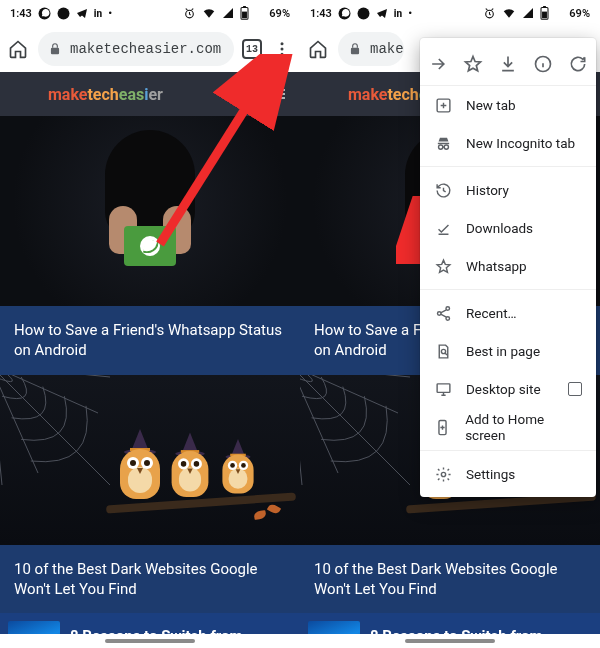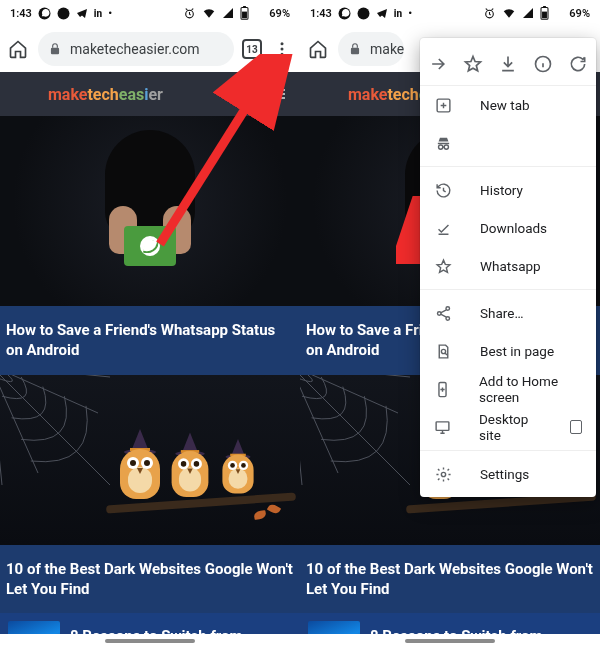--- a/index.html
+++ b/index.html
@@ -28,20 +28,21 @@
     justify-content: space-between;
   }
   .sb-left, .sb-right { display: flex; align-items: center; gap: 6px; }
   .sb-right svg { display: block; }
   .batt { display: flex; align-items: center; gap: 20px; }
   
   .omni {
     height: 46px; display: flex; align-items: center;
     padding: 0 6px; gap: 8px;
     background: #fff;
+    font-family: Liberation Mono, monospace;
   }
   .home-icon, .lock-icon, .dots-icon { display: flex; align-items: center; justify-content: center; }
   .home-icon { width: 24px; height: 24px; }
   .urlpill {
     flex: 1;
     background: #f1f3f4;
     border-radius: 18px;
     height: 34px;
     display: flex; align-items: center;
     padding: 0 10px; gap: 8px;
@@ -88,22 +89,22 @@
   .hand { width:28px; height:48px; background:#b68a6e; border-radius:14px 14px 10px 10px; }
   .phone-held {
     position:absolute; left:49px; top:96px; width:52px; height:40px;
     background:#4a9b3e; border-radius:4px;
     display:flex; align-items:center; justify-content:center;
   }
   .wa-bubble { width:20px; height:20px; background:#fff; border-radius:50%; position:relative; }
   .wa-bubble::after{ content:""; position:absolute; left:4px; top:4px; width:12px; height:12px; border:2px solid #4a9b3e; border-top:none; border-left:none; border-radius:0 0 12px 0; transform:rotate(10deg);}
   .card-title {
     background: #1d3b6e;
-    color: #fff; font-weight: 700; font-size: 15px;
-    padding: 14px 6px; line-height: 1.35;
+    color: #fff; font-weight: 400; font-size: 15px;
+    padding: 14px 14px; line-height: 1.35;
   }
   .hero2 {
     height: 170px; position: relative;
     background: linear-gradient(#12151c,#0a0c11);
     overflow: hidden;
   }
   .web {
     position:absolute; left:-10px; top:-10px; width:120px; height:120px; opacity:.6;
   }
   .owls { position:absolute; right:24px; bottom:28px; width:160px; height:110px; }
@@ -148,21 +149,21 @@
     padding: 4px 0;
     z-index: 20;
     font-size: 13.5px; color:#202124;
   }
   .menu-iconrow{
     display:flex; justify-content:space-around; align-items:center;
     height:44px; border-bottom:1px solid #eee;
   }
   .menu-iconrow .mi{ width:22px; height:22px; display:flex; align-items:center; justify-content:center;}
   .menu-item{
-    display:flex; align-items:center; gap:28px;
+    display:flex; align-items:center; gap:14px;
     height:38px; padding:0 14px;
     cursor:pointer;
   }
   .menu-item .mico{ width:18px; height:18px; display:flex; align-items:center; justify-content:center; color:#5f6368;}
   .menu-item .chk{
     margin-left:auto; width:14px; height:14px; border:1.6px solid #5f6368; border-radius:2px;
   }
   .sep{ height:1px; background:#eee; margin:4px 0;}
   svg{ display:block; }
 </style>
@@ -560,20 +561,21 @@
     </div>
     <div class="menu-item">
       <span class="mico">
             <svg width="17" height="17" viewBox="0 0 24 24" fill="#5f6368">
               <path d="M5 9l2-5h10l2 5H5zM4 11h16v2H4z"></path>
               <circle cx="8" cy="17" r="3" fill="none" stroke="#5f6368" stroke-width="2"></circle>
               <circle cx="16" cy="17" r="3" fill="none" stroke="#5f6368" stroke-width="2"></circle>
               <path d="M11 17h2" stroke="#5f6368" stroke-width="2"></path>
             </svg>
           </span>
+      <span>New Incognito tab</span>
     </div>
     <div class="sep"></div>
     <div class="menu-item">
       <span class="mico">
             <svg width="17" height="17" viewBox="0 0 24 24" fill="none" stroke="#5f6368" stroke-width="2">
               <path d="M3 12a9 9 0 1 0 3-6.7L3 8M3 3v5h5"></path>
               <path d="M12 8v4l3 2"></path>
             </svg>
           </span>
       <span>History</span>
@@ -597,50 +599,50 @@
     <div class="sep"></div>
     <div class="menu-item">
       <span class="mico">
             <svg width="17" height="17" viewBox="0 0 24 24" fill="none" stroke="#5f6368" stroke-width="2">
               <circle cx="18" cy="5" r="2.5"></circle>
               <circle cx="6" cy="12" r="2.5"></circle>
               <circle cx="18" cy="19" r="2.5"></circle>
               <path d="M8 11l8-4M8 13l8 4"></path>
             </svg>
           </span>
-      <span>Share…</span>
+      <span>Recent…</span>
     </div>
     <div class="menu-item">
       <span class="mico">
             <svg width="17" height="17" viewBox="0 0 24 24" fill="none" stroke="#5f6368" stroke-width="2">
               <path d="M6 3h9l3 3v15H6z"></path>
               <circle cx="12" cy="12" r="3"></circle>
               <path d="M14 14l3 3"></path>
             </svg>
           </span>
       <span>Best in page</span>
     </div>
     <div class="menu-item">
       <span class="mico">
             <svg width="17" height="17" viewBox="0 0 24 24" fill="none" stroke="#5f6368" stroke-width="2">
+              <rect x="3" y="4" width="18" height="12" rx="1"></rect>
+              <path d="M9 20h6M12 16v4"></path>
+            </svg>
+          </span>
+      <span>Desktop site</span>
+      <span class="chk"></span>
+    </div>
+    <div class="menu-item">
+      <span class="mico">
+            <svg width="17" height="17" viewBox="0 0 24 24" fill="none" stroke="#5f6368" stroke-width="2">
               <rect x="7" y="2" width="10" height="20" rx="2"></rect>
               <path d="M12 9v6M9 12h6"></path>
             </svg>
           </span>
       <span>Add to Home screen</span>
-    </div>
-    <div class="menu-item">
-      <span class="mico">
-            <svg width="17" height="17" viewBox="0 0 24 24" fill="none" stroke="#5f6368" stroke-width="2">
-              <rect x="3" y="4" width="18" height="12" rx="1"></rect>
-              <path d="M9 20h6M12 16v4"></path>
-            </svg>
-          </span>
-      <span>Desktop site</span>
-      <span class="chk"></span>
     </div>
     <div class="sep"></div>
     <div class="menu-item">
       <span class="mico">
             <svg width="17" height="17" viewBox="0 0 24 24" fill="none" stroke="#5f6368" stroke-width="2">
               <circle cx="12" cy="12" r="3"></circle>
               <path d="M12 2v3M12 19v3M4.2 4.2l2.1 2.1M17.7 17.7l2.1 2.1M2 12h3M19 12h3M4.2 19.8l2.1-2.1M17.7 6.3l2.1-2.1"></path>
             </svg>
           </span>
       <span>Settings</span>

